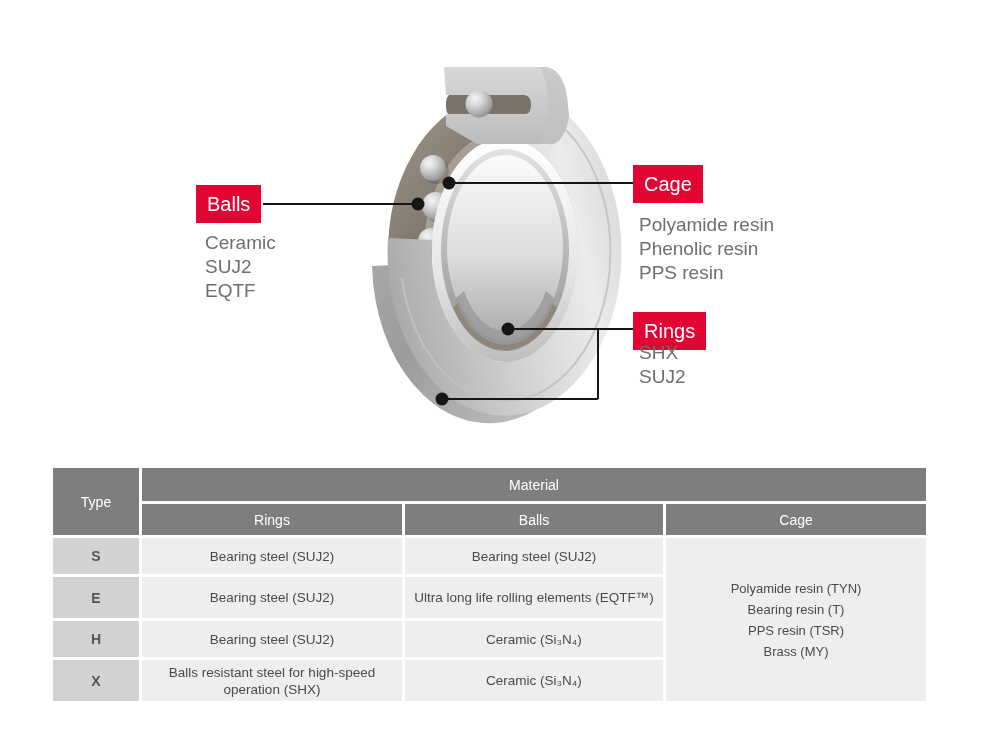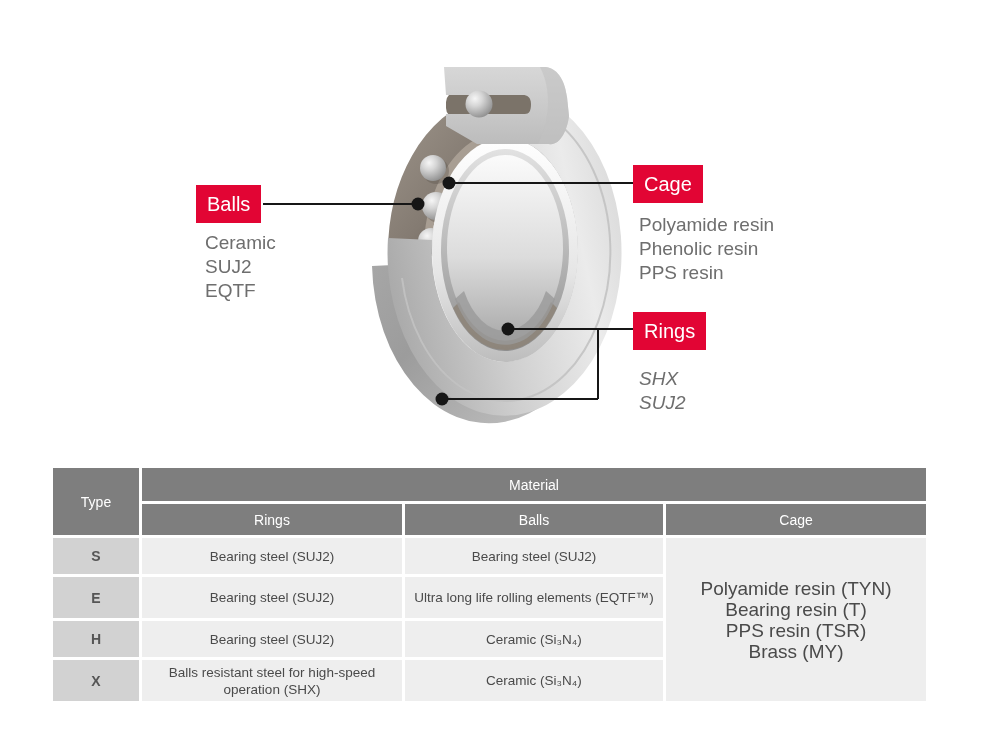--- a/index.html
+++ b/index.html
@@ -64,21 +64,21 @@
   .material-table td.body-cell{
     background:var(--body-cell-gray);
     color:#4a4a4a;
     font-size:13.5px;
     line-height:17px;
     padding:3px 6px;
   }
   .material-table td.cage-cell{
     background:var(--body-cell-gray);
     color:#4a4a4a;
-    font-size:19px;
+    font-size:13px;
     line-height:21px;
     margin-left:32px;
   }
   .row-s td,.row-h td{height:36px;}
   .row-e td,.row-x td{height:41px;}
 </style>
 </head>
 <body>
 
 <div class="stage">
@@ -176,21 +176,21 @@
   </div>
 
   <div class="callout-label" style="left:633px;top:165px;">Cage</div>
   <div class="callout-list" style="left:639px;top:213px;">
     <div>Polyamide resin</div>
     <div>Phenolic resin</div>
     <div>PPS resin</div>
   </div>
 
   <div class="callout-label" style="left:633px;top:312px;">Rings</div>
-  <div class="callout-list" style="left:639px;top:367px;font-style:italic;">
+  <div class="callout-list" style="left:639px;top:341px;">
     <div>SHX</div>
     <div>SUJ2</div>
   </div>
 
   <table class="material-table">
     <colgroup>
       <col style="width:86px">
         <col style="width:260px">
         <col style="width:258px">
         <col style="width:260px">

